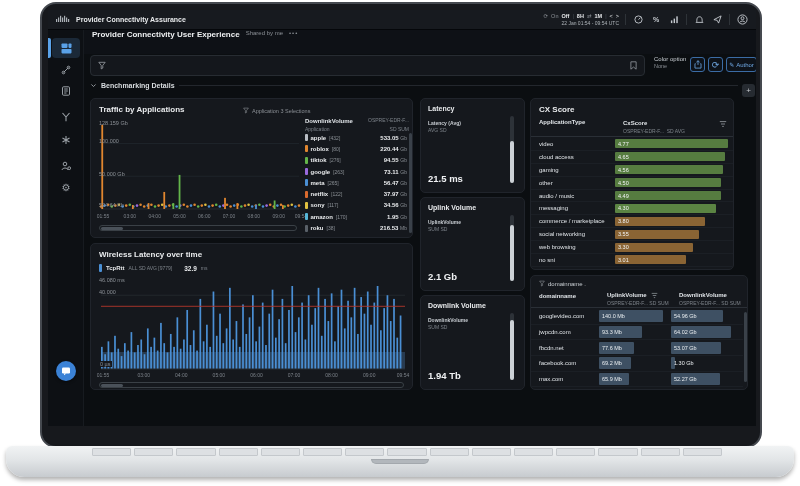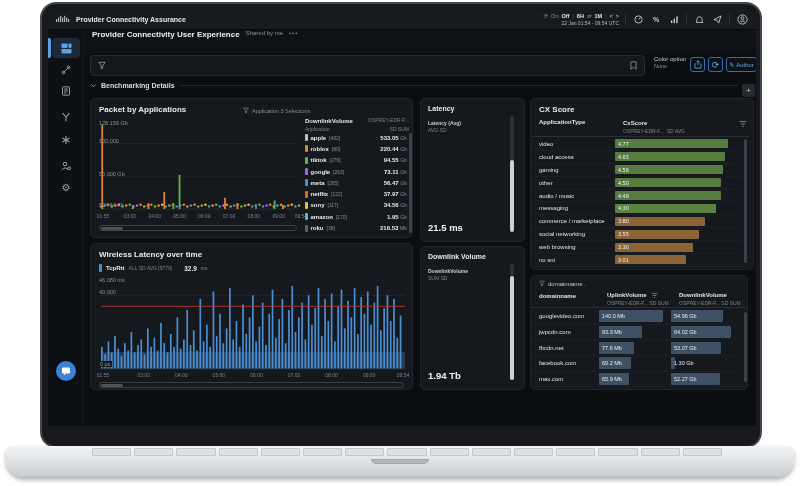--- a/index.html
+++ b/index.html
@@ -251,21 +251,21 @@
         <svg width="7" height="7" viewBox="0 0 10 10" fill="none" stroke="#9aa0a6" stroke-width="1.3">
             <path d="M2 3.5 L5 6.5 L8 3.5"></path>
           </svg>
       </span>
       <span style="font-size:7px;font-weight:600;color:#d9dde0">Benchmarking Details</span>
       <div class="benchline"></div>
     </div>
     <div class="plusbtn">+</div>
 
     <section class="panel" style="left:6px;top:68px;width:323px;height:140px">
-      <div class="ptitle">Packet by Applications</div>
+      <div class="ptitle">Traffic by Applications</div>
       <div class="abs" style="left:152px;top:8px;display:flex;gap:3px;align-items:center;color:#8b9096;font-size:5.5px">
         <svg width="6" height="7" viewBox="0 0 10 10" fill="none" stroke="currentColor" stroke-width="1">
             <path d="M1 1 H9 L6 4.8 V8.2 L4 9.2 V4.8 Z"></path>
           </svg>
         <span>Application 3 Selections</span>
       </div>
       <svg id="traffic-chart" class="abs" style="left:6px;top:18px" width="206" height="100" viewBox="0 0 206 100">
           <line x1="4" y1="26.456417418987357" x2="202" y2="26.456417418987357" stroke="#1f242a" stroke-width="1"></line>
           <line x1="4" y1="59.22820870949368" x2="202" y2="59.22820870949368" stroke="#1f242a" stroke-width="1"></line>
           <line x1="4" y1="92" x2="202" y2="92" stroke="#262b31" stroke-width="1"></line>
@@ -555,31 +555,40 @@
         <section class="kpi">
           <div class="t">Latency</div>
           <div class="m">Latency (Avg)</div>
           <div class="a">AVG  SD</div>
           <div class="v">21.5 ms</div>
           <div class="gtrack">
             <div class="gfill" style="height: 62%;"></div>
           </div>
         </section>
         <section class="kpi">
+          <div class="t">Uplink Volume</div>
+          <div class="m">UplinkVolume</div>
+          <div class="a">SUM  SD</div>
+          <div class="v">2.1 Gb</div>
+          <div class="gtrack">
+            <div class="gfill" style="height: 85%;"></div>
+          </div>
+        </section>
+        <section class="kpi">
           <div class="t">Downlink Volume</div>
           <div class="m">DownlinkVolume</div>
           <div class="a">SUM  SD</div>
           <div class="v">1.94 Tb</div>
           <div class="gtrack">
             <div class="gfill" style="height: 90%;"></div>
           </div>
         </section>
       </div>
 
-    <section class="panel" style="left:446px;top:68px;width:224px;height:172px">
+    <section class="panel" style="left:446px;top:68px;width:204px;height:172px">
       <div class="ptitle">CX Score</div>
       <div class="abs" style="left:8px;top:20px">
         <span class="thead">ApplicationType</span>
       </div>
       <div class="abs" style="left:92px;top:20px;line-height:1.5">
         <div class="thead">CxScore</div>
         <div class="tsub"><span>OSPREY-EDR-F...</span>&nbsp;&nbsp;<span>SD AVG</span></div>
       </div>
       <span class="abs" style="right:6px;top:21px">
         <svg width="8" height="8" viewBox="0 0 10 10" stroke="#9aa0a6" stroke-width="1" fill="none">

